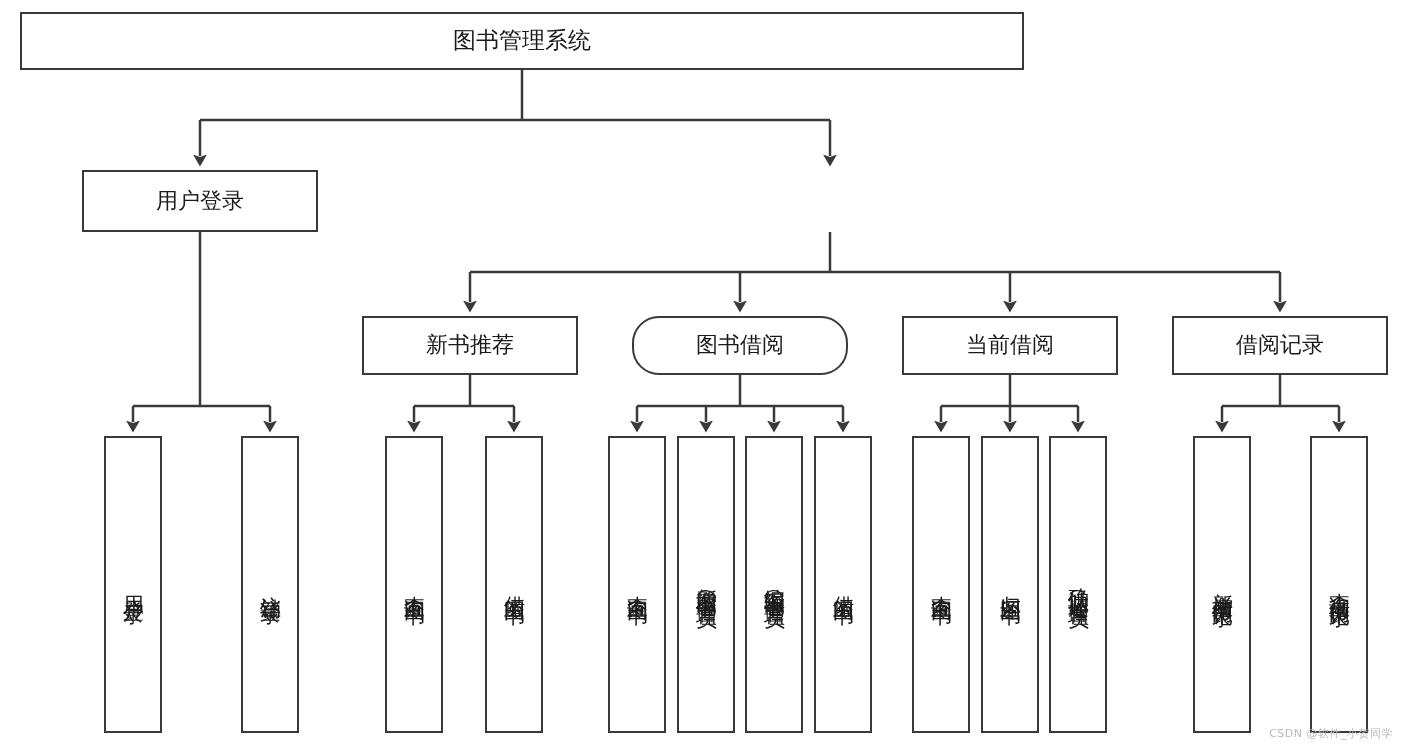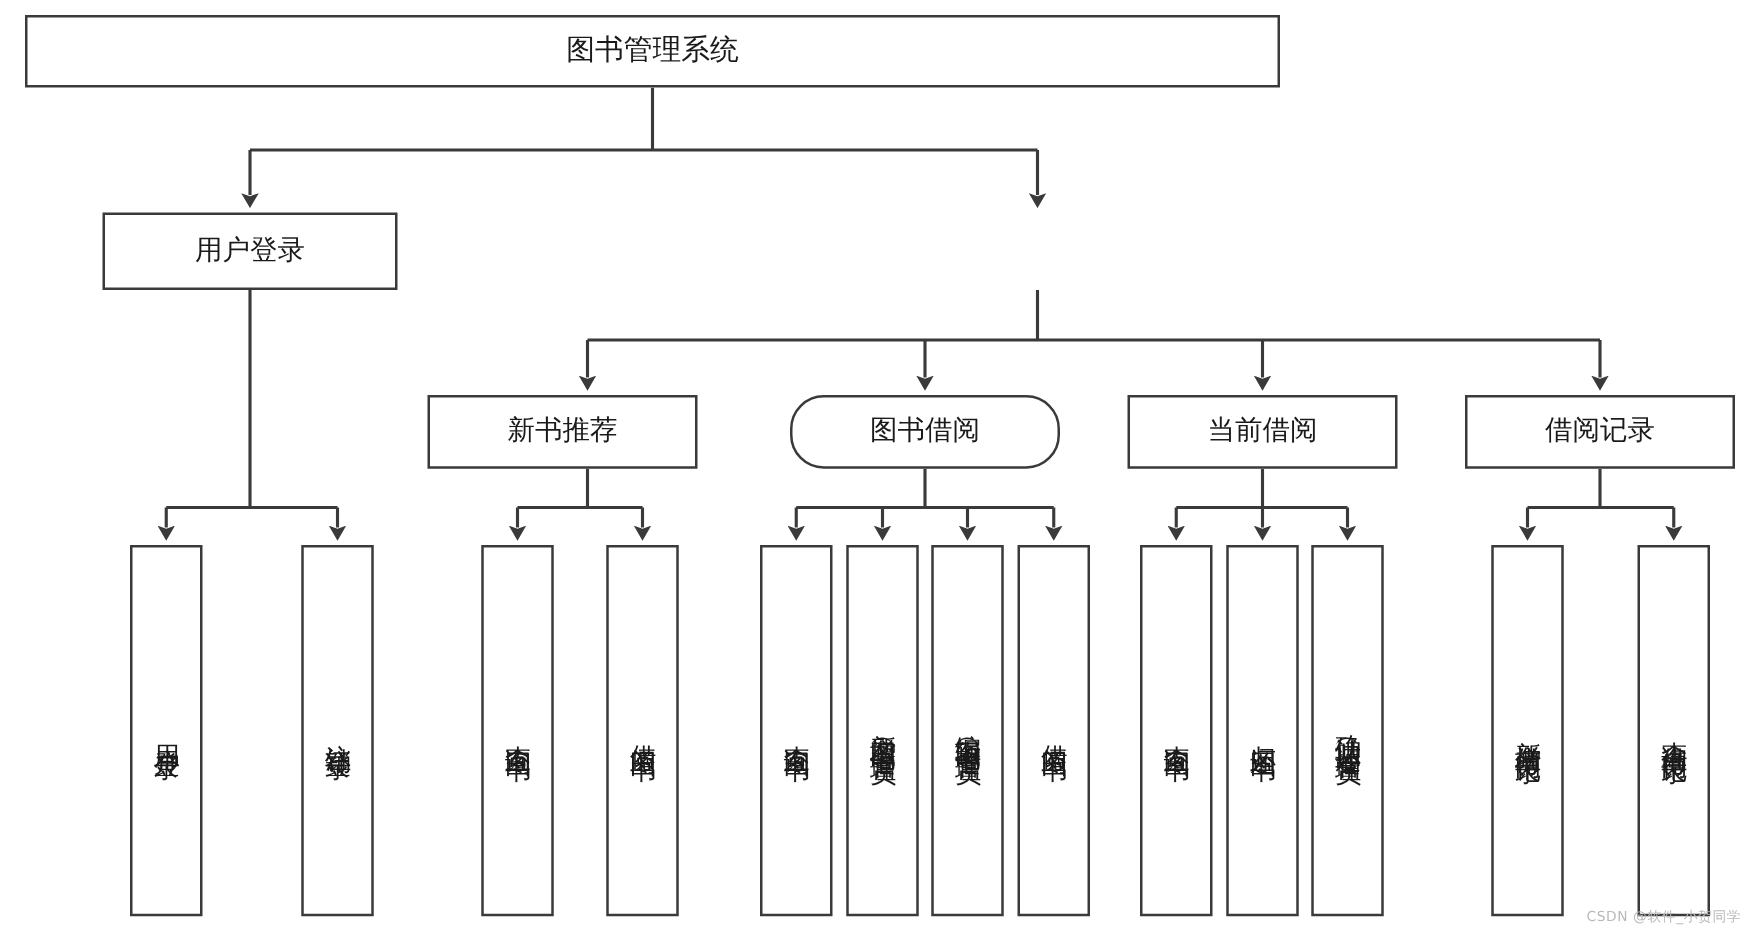--- a/index.html
+++ b/index.html
@@ -130,21 +130,21 @@
 
   <div class="node horiz root" style="left:20px; top:12px; width:1004px; height:58px;">
     <span class="node-label">图书管理系统</span>
   </div>
 
   <div class="node horiz" style="left:82px; top:170px; width:236px; height:62px;">
     <span class="node-label">用户登录</span>
   </div>
 
 
-  <div class="node horiz" style="left:342px; top:316px; width:216px; height:59px;">
+  <div class="node horiz" style="left:362px; top:316px; width:216px; height:59px;">
     <span class="node-label">新书推荐</span>
   </div>
 
   <div class="node horiz" style="left:632px; top:316px; width:216px; height:59px;border-radius:27px;">
     <span class="node-label">图书借阅</span>
   </div>
 
   <div class="node horiz" style="left:902px; top:316px; width:216px; height:59px;">
     <span class="node-label">当前借阅</span>
   </div>

